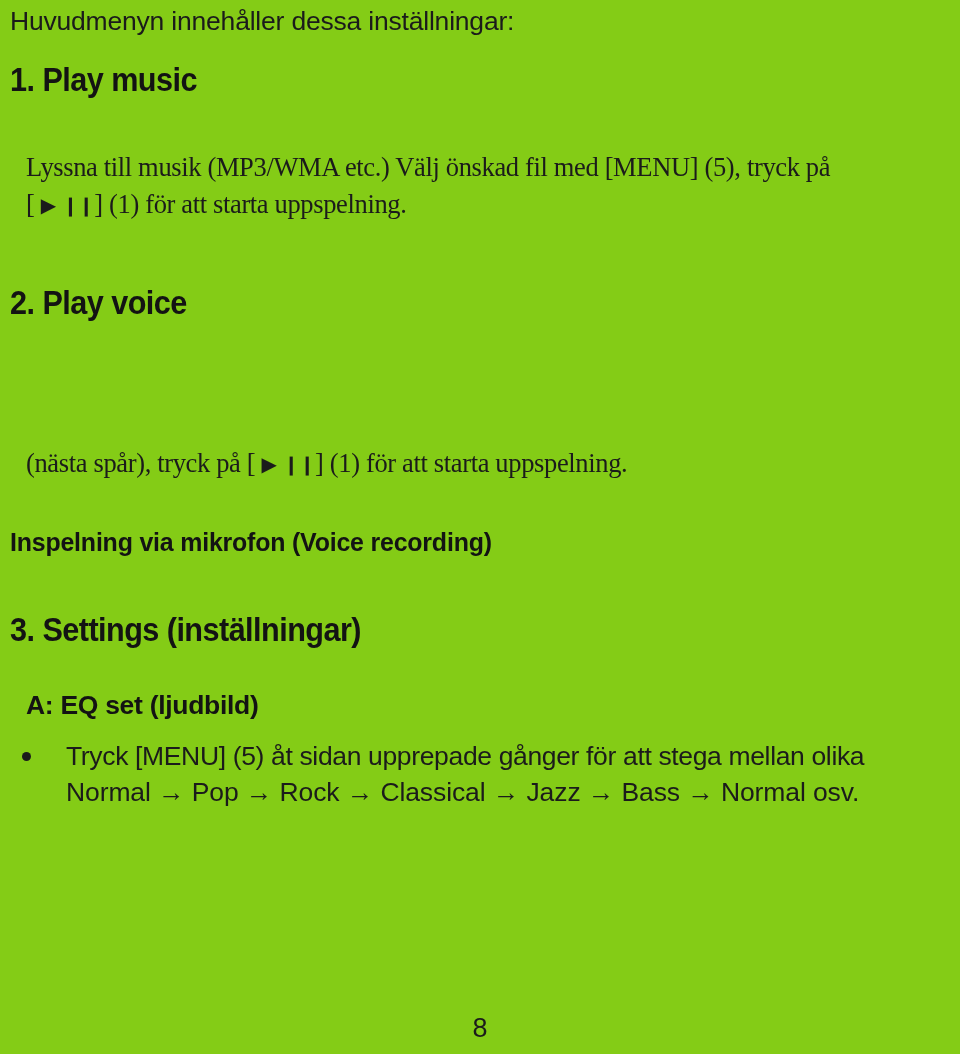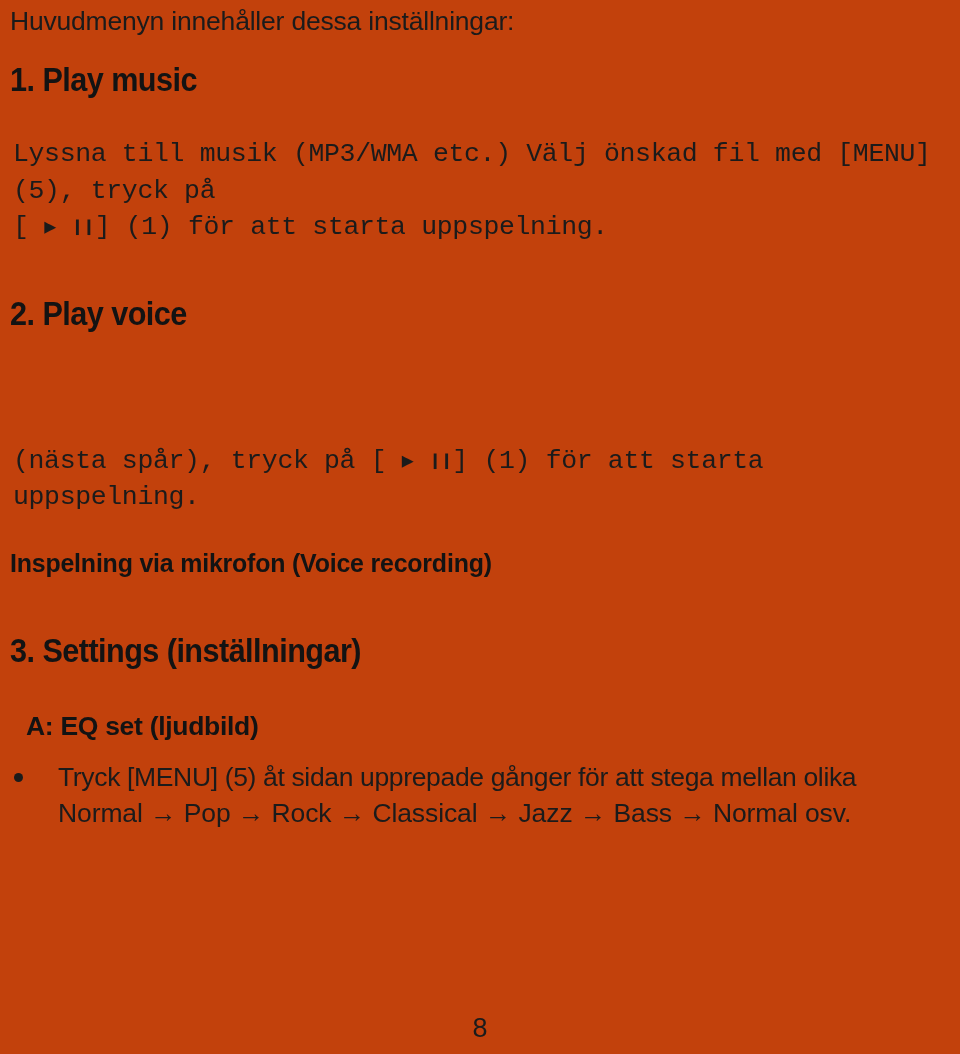--- a/index.html
+++ b/index.html
@@ -10,21 +10,21 @@
   body {
     font-family: "Liberation Sans", sans-serif;
     color: #1b1b1b;
     -webkit-font-smoothing: antialiased;
   }
 
   .page {
     position: relative;
     width: 960px;
     height: 1054px;
-    background: #c2410c;
+    background: #84cc16;
     overflow: hidden;
   }
 
   .content {
     position: absolute;
     left: 10px;
     top: 0px;
     width: 940px;
   }
 
@@ -46,26 +46,26 @@
     font-size: 34px;
     line-height: 40px;
     letter-spacing: -0.6px;
     color: #131313;
     margin: 0;
     transform: scaleX(0.90);
     transform-origin: left center;
   }
 
   .body-par {
-    font-family: Liberation Mono, monospace;
+    font-family: Liberation Serif, serif;
     font-size: 26.5px;
     line-height: 36.5px;
     letter-spacing: -0.35px;
     color: #1b1b1b;
-    margin: 3px;
+    margin: 16px;
   }
 
   .sub-heading {
     font-family: "Liberation Sans Narrow", "Liberation Sans", sans-serif;
     font-weight: 700;
     font-size: 26.5px;
     line-height: 34px;
     letter-spacing: -0.2px;
     color: #131313;
     margin: 0;
@@ -87,21 +87,21 @@
   .gap-a { height: 20px; }
   .gap-c { height: 34px; }
   .gap-d { height: 27px; }
   .gap-e { height: 44px; }
   .gap-f { height: 23px; }
   .gap-g { height: 6px; }
 
   
   .bullets {
     list-style: none;
-    margin: 0;
+    margin: 8px;
     padding: 0;
   }
   .bullet-item {
     position: relative;
     padding-left: 48px;
     font-family: "Liberation Sans", sans-serif;
     font-size: 26.5px;
     line-height: 36.5px;
     letter-spacing: -0.35px;
     color: #1b1b1b;

